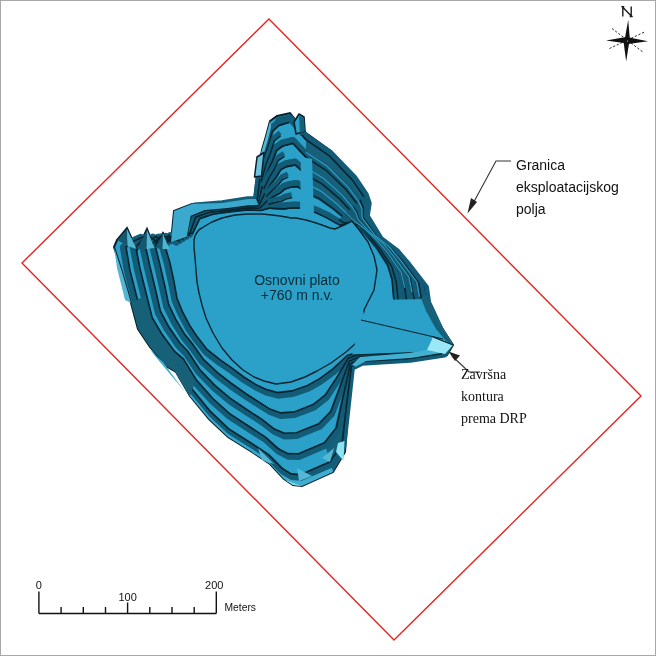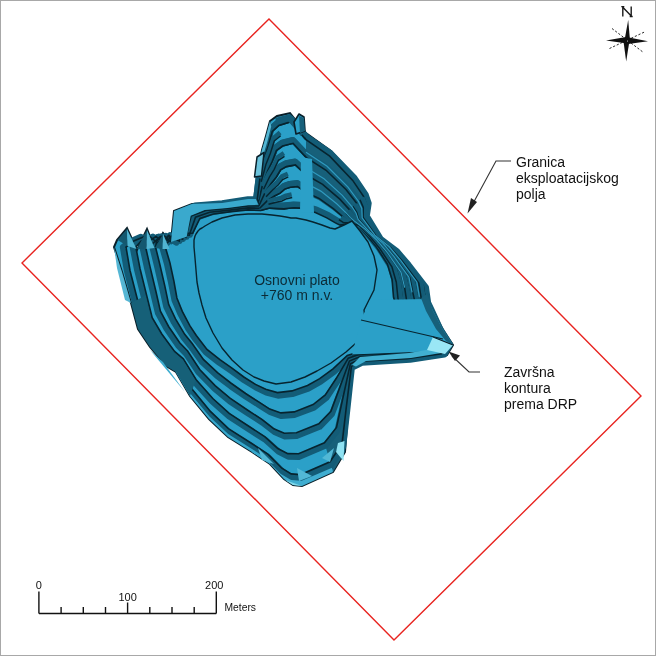--- a/index.html
+++ b/index.html
@@ -1,18 +1,18 @@
 <!DOCTYPE html>
 <html><head><meta charset="utf-8">
 <style>
 html,body{margin:0;padding:0;}
 body{width:656px;height:656px;background:#ffffff;font-family:"Liberation Sans",sans-serif;position:relative;overflow:hidden;}
 .frame{position:absolute;left:0;top:0;width:654px;height:654px;border:1px solid #a8a8a8;}
 svg{position:absolute;left:0;top:0;}
-.lbl{position:absolute;color:#111;font-size:14px;line-height:16px;}
+.lbl{position:absolute;color:#111;font-size:14px;line-height:22px;}
 </style></head>
 <body>
 
 <div class="frame"></div>
 <svg width="656" height="656" viewBox="0 0 656 656">
 
 <path d="M269 19 L641 396 L394 640 L22 263 Z" fill="none" stroke="#e82420" stroke-width="1.4"></path>
 
 <path d="M277.0 116.0 L290.0 113.0 L306.0 133.0 L331.0 151.0 L355.0 177.0 L366.0 194.0 L369.0 203.0 L367.0 216.0 L381.0 239.0 L397.0 251.0 L409.0 265.0 L427.0 288.0 L429.0 303.0 L433.0 311.0 L443.0 330.0 L453.0 345.0 L447.0 355.0 L411.0 360.0 L362.0 363.0 L352.0 368.0 L348.0 412.0 L345.0 452.0 L333.0 472.0 L302.0 486.0 L293.0 485.0 L284.0 479.0 L270.0 464.0 L252.0 452.0 L228.0 437.0 L209.0 419.0 L190.0 396.0 L176.0 372.0 L166.0 366.0 L150.0 347.0 L138.0 329.0 L131.0 303.0 L122.0 272.0 L114.0 247.0 L117.0 240.0 L127.0 228.0 L137.0 250.0 L147.0 229.0 L155.0 249.0 L163.0 233.0 L171.0 242.0 L174.0 211.0 L192.0 204.0 L222.0 203.0 L248.0 199.0 L256.0 199.0 L258.0 172.0 L262.0 150.0 L266.0 136.0 L270.0 121.0 Z" fill="#2ba0c8" stroke="#0a1f29" stroke-width="2"></path>
 
@@ -153,12 +153,12 @@
 <text x="214.3" y="589" text-anchor="middle">200</text>
 <text x="224.5" y="611" font-size="10.3">Meters</text>
 </g>
 
 <text x="297" y="284.5" font-size="14" fill="#0c2b36" text-anchor="middle" font-family="Liberation Sans,sans-serif">Osnovni plato</text>
 <text x="297" y="299.7" font-size="14" fill="#0c2b36" text-anchor="middle" font-family="Liberation Sans,sans-serif">+760 m n.v.</text>
 </svg>
 
 <div class="lbl" style="left:516px;top:154px;">Granica<br>eksploatacijskog<br>polja</div>
 
-<div class="lbl" style="left:504px;top:364px;">Završna<br>kontura<br>prema DRP</div>
+<div class="lbl" style="left:461px;top:364px;font-family:Liberation Serif, serif;">Završna<br>kontura<br>prema DRP</div>
 </body></html>

